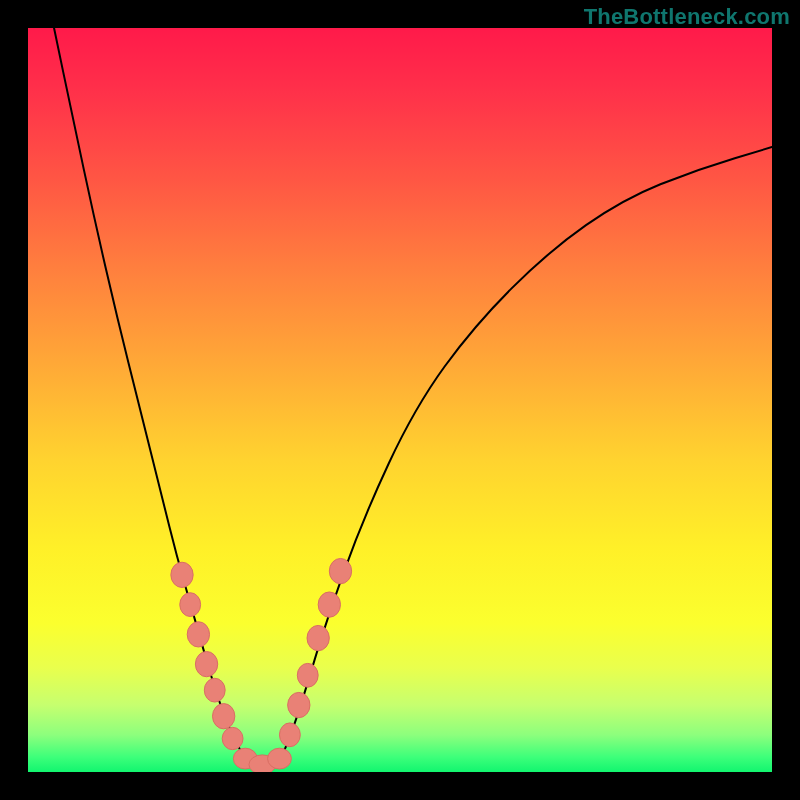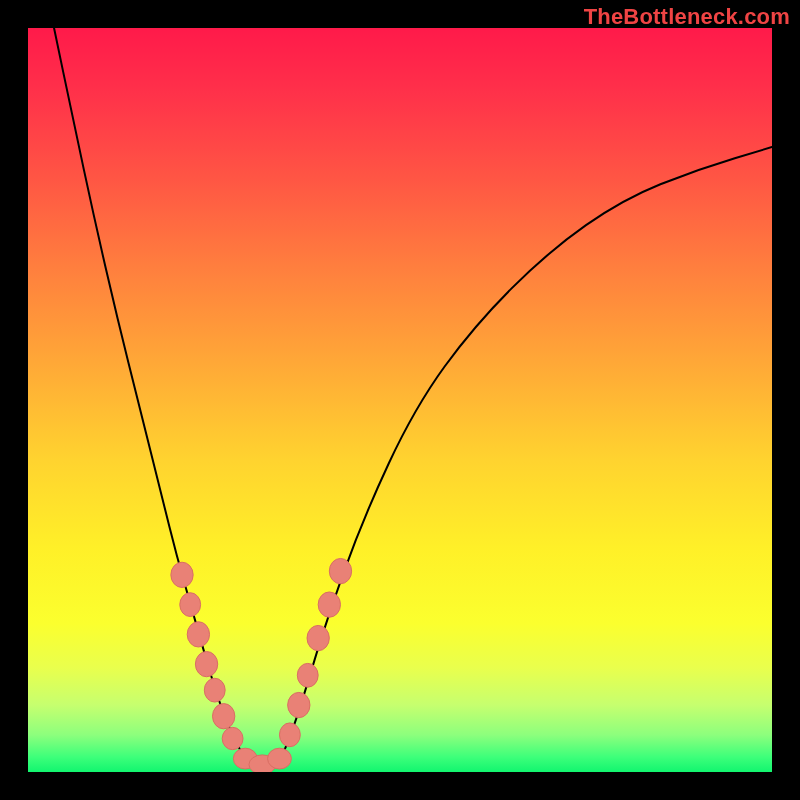--- a/index.html
+++ b/index.html
@@ -52,21 +52,21 @@
     width: 100%;
     height: 100%;
   }
   .watermark {
     position: absolute;
     top: 4px;
     right: 10px;
     font-family: Arial, Helvetica, sans-serif;
     font-size: 22px;
     font-weight: 600;
-    color: #ef4444;
+    color: #0f766e;
     letter-spacing: 0.2px;
   }
   .bead {
     fill: #e98176;
     stroke: #d96e63;
     stroke-width: 1;
   }
 </style>
 </head>
 <body>

